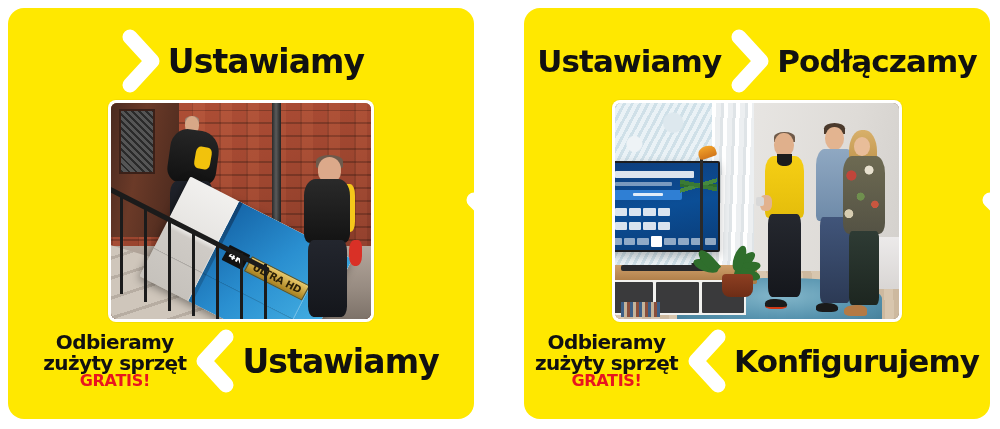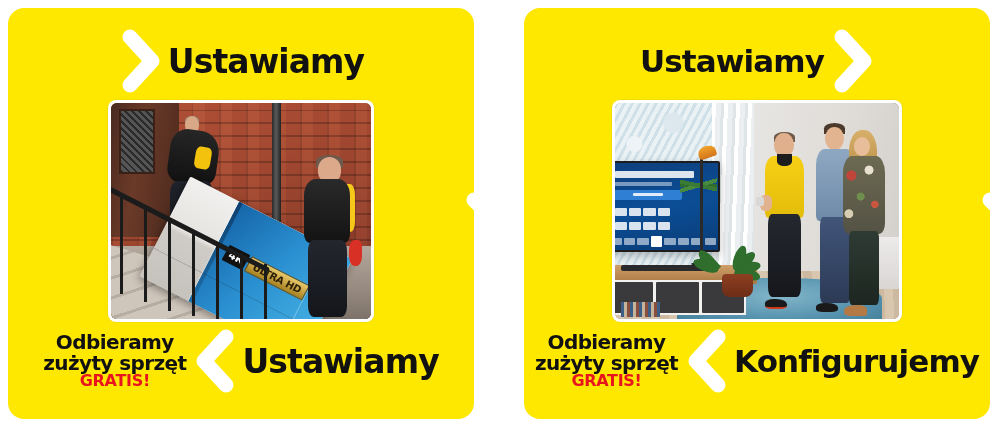--- a/index.html
+++ b/index.html
@@ -531,20 +531,21 @@
 
   <div class="card">
 
     <div class="row-top">
       <span class="headline sm">Ustawiamy</span>
       <span class="chev chev-right">
         <svg viewBox="0 0 44 64" width="44" height="64" aria-hidden="true">
           <path d="M12 8 L34 32 L12 56" fill="none" stroke="#ffffff" stroke-width="15" stroke-linecap="round" stroke-linejoin="round"></path>
         </svg>
       </span>
+      <span class="headline sm">Podłączamy</span>
     </div>
 
     <div class="chev-down-wrap">
       <span class="chev chev-down">
         <svg viewBox="0 0 64 46" width="64" height="46" aria-hidden="true">
           <path d="M8 10 L32 34 L56 10" fill="none" stroke="#ffffff" stroke-width="15" stroke-linecap="round" stroke-linejoin="round"></path>
         </svg>
       </span>
     </div>
 

